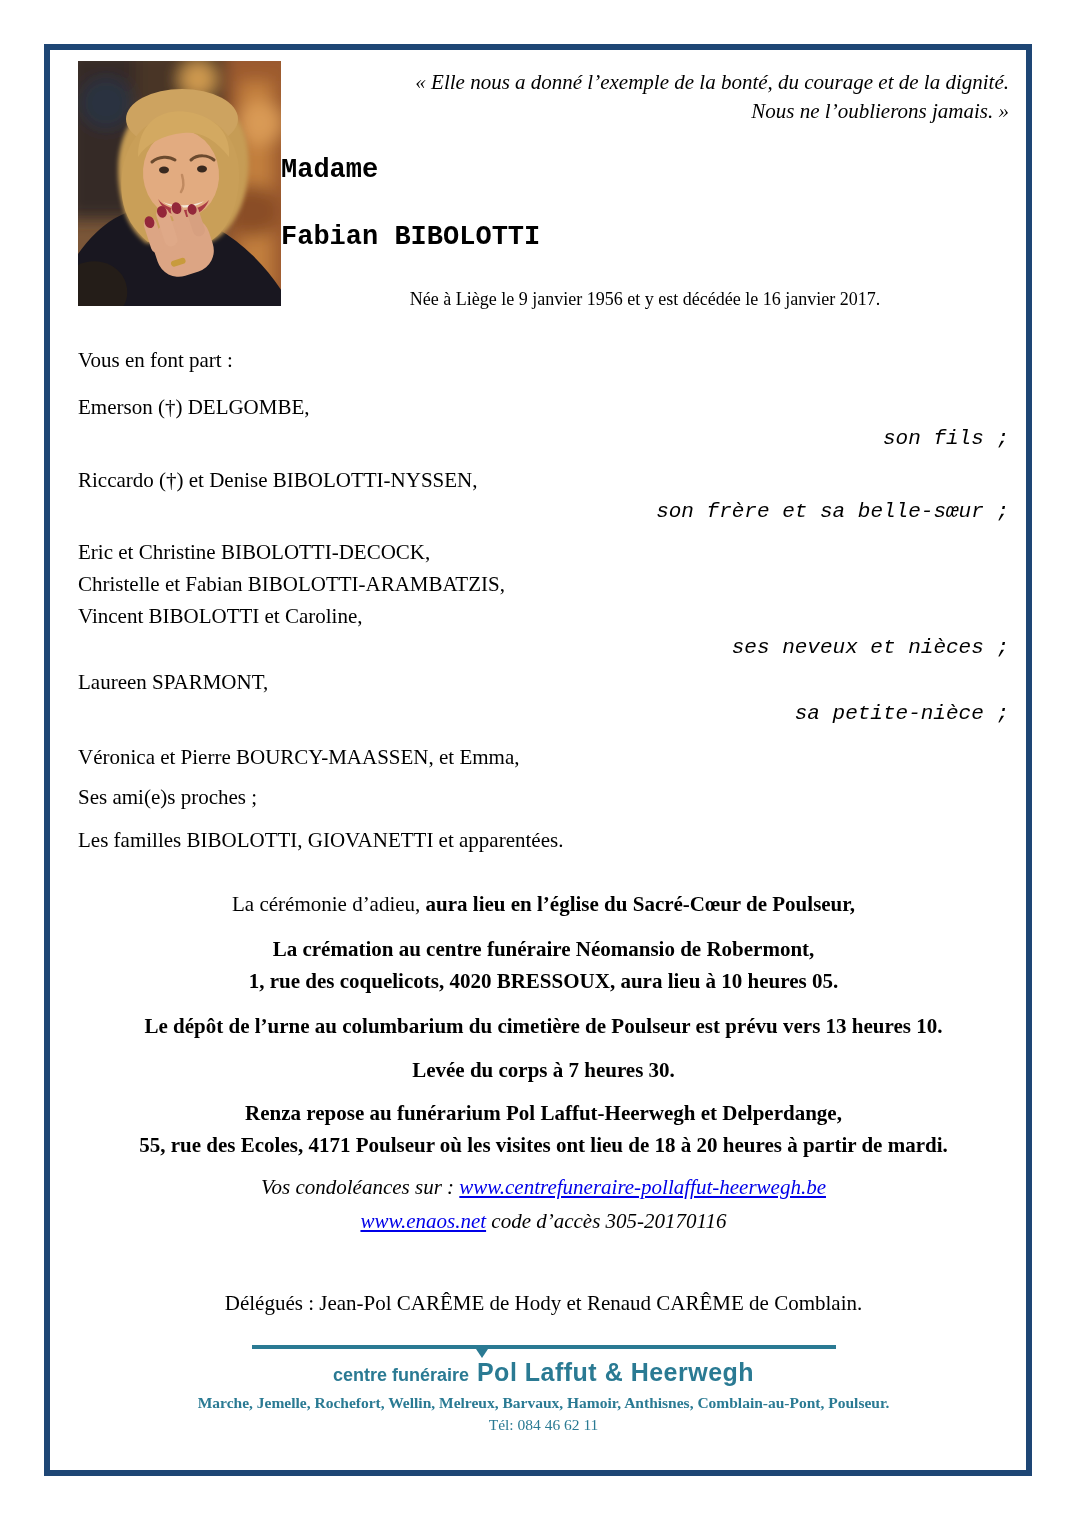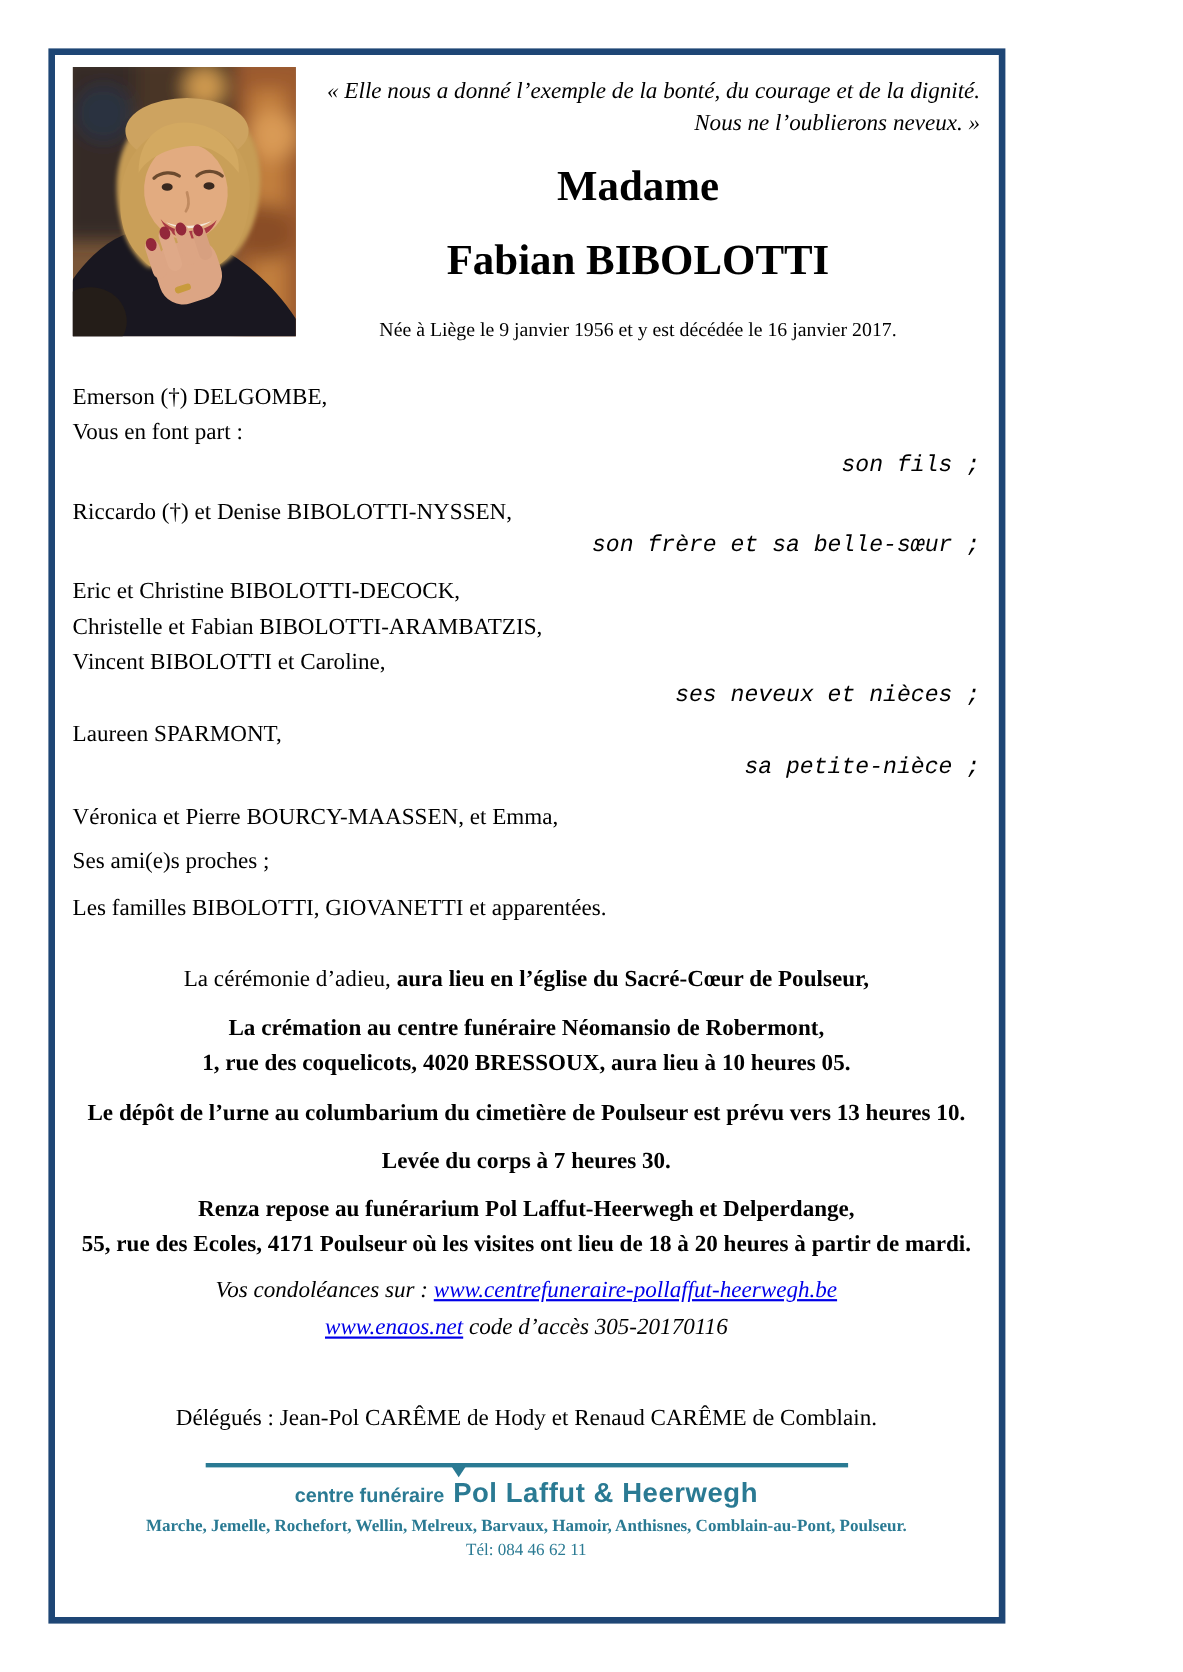--- a/index.html
+++ b/index.html
@@ -9,45 +9,46 @@
     width: 1075px;
     height: 1520px;
     background: #ffffff;
     font-family: "Liberation Serif", serif;
     color: #000000;
     overflow: hidden;
   }
   .frame {
     position: absolute;
     left: 44px; top: 44px;
-    width: 870px; height: 1432px;
+    width: 988px; height: 1432px;
     border: 6px solid #1e4675;
-    padding: 10px 17px 0 16px;
+    padding: 10px 17px 0 28px;
   }
   
   .header { display: flex; align-items: flex-start; }
   .photo {
     flex: 0 0 203px;
     width: 203px; height: 245px;
     margin-top: 1px;
     overflow: hidden;
   }
   .header-right { flex: 1 1 auto; min-width: 0; }
   .quote {
     margin-top: 8px;
     text-align: right;
     font-style: italic;
     font-size: 21px;
     line-height: 29px;
   }
   .title-line {
-    text-align: center;
-    font-size: 39px;
+    text-align: left;
+    font-size: 27px;
     font-weight: bold;
     line-height: 46px;
+    font-family: Liberation Mono, monospace;
   }
   .title-madame { margin-top: 21px; }
   .title-name { margin-top: 21px; }
   .life-dates {
     margin-top: 26px;
     text-align: center;
     font-size: 18px;
     line-height: 26px;
   }
   
@@ -170,32 +171,32 @@
             <ellipse cx="95.5" cy="146" rx="4.8" ry="6" fill="#93273a"></ellipse>
             <ellipse cx="110.5" cy="147" rx="4.8" ry="6" fill="#93273a"></ellipse>
             <ellipse cx="125" cy="153" rx="4.4" ry="5.5" fill="#93273a"></ellipse>
             <rect x="88" y="196" width="15" height="6" rx="3" fill="#c89b3c"></rect>
           </g>
         </svg>
       </div>
       <div class="header-right">
         <div class="quote">
           <div>« Elle nous a donné l’exemple de la bonté, du courage et de la dignité.</div>
-          <div>Nous ne l’oublierons neveux. »</div>
+          <div>Nous ne l’oublierons jamais. »</div>
         </div>
         <div class="title-line title-madame">Madame</div>
         <div class="title-line title-name">Fabian BIBOLOTTI</div>
         <div class="life-dates">Née à Liège le 9 janvier 1956 et y est décédée le 16 janvier 2017.</div>
       </div>
     </div>
 
     <div class="bodytext announce">
+      <p class="row-left">Vous en font part :</p>
+
       <p class="row-left mt15">Emerson (†) DELGOMBE,</p>
-
-      <p class="row-left">Vous en font part :</p>
       <p class="row-right">son fils ;</p>
 
       <p class="row-left mt9">Riccardo (†) et Denise BIBOLOTTI-NYSSEN,</p>
       <p class="row-right">son frère et sa belle-sœur ;</p>
 
       <p class="row-left mt8">Eric et Christine BIBOLOTTI-DECOCK,</p>
       <p class="row-left">Christelle et Fabian BIBOLOTTI-ARAMBATZIS,</p>
       <p class="row-left">Vincent BIBOLOTTI et Caroline,</p>
       <p class="row-right">ses neveux et nièces ;</p>
 

